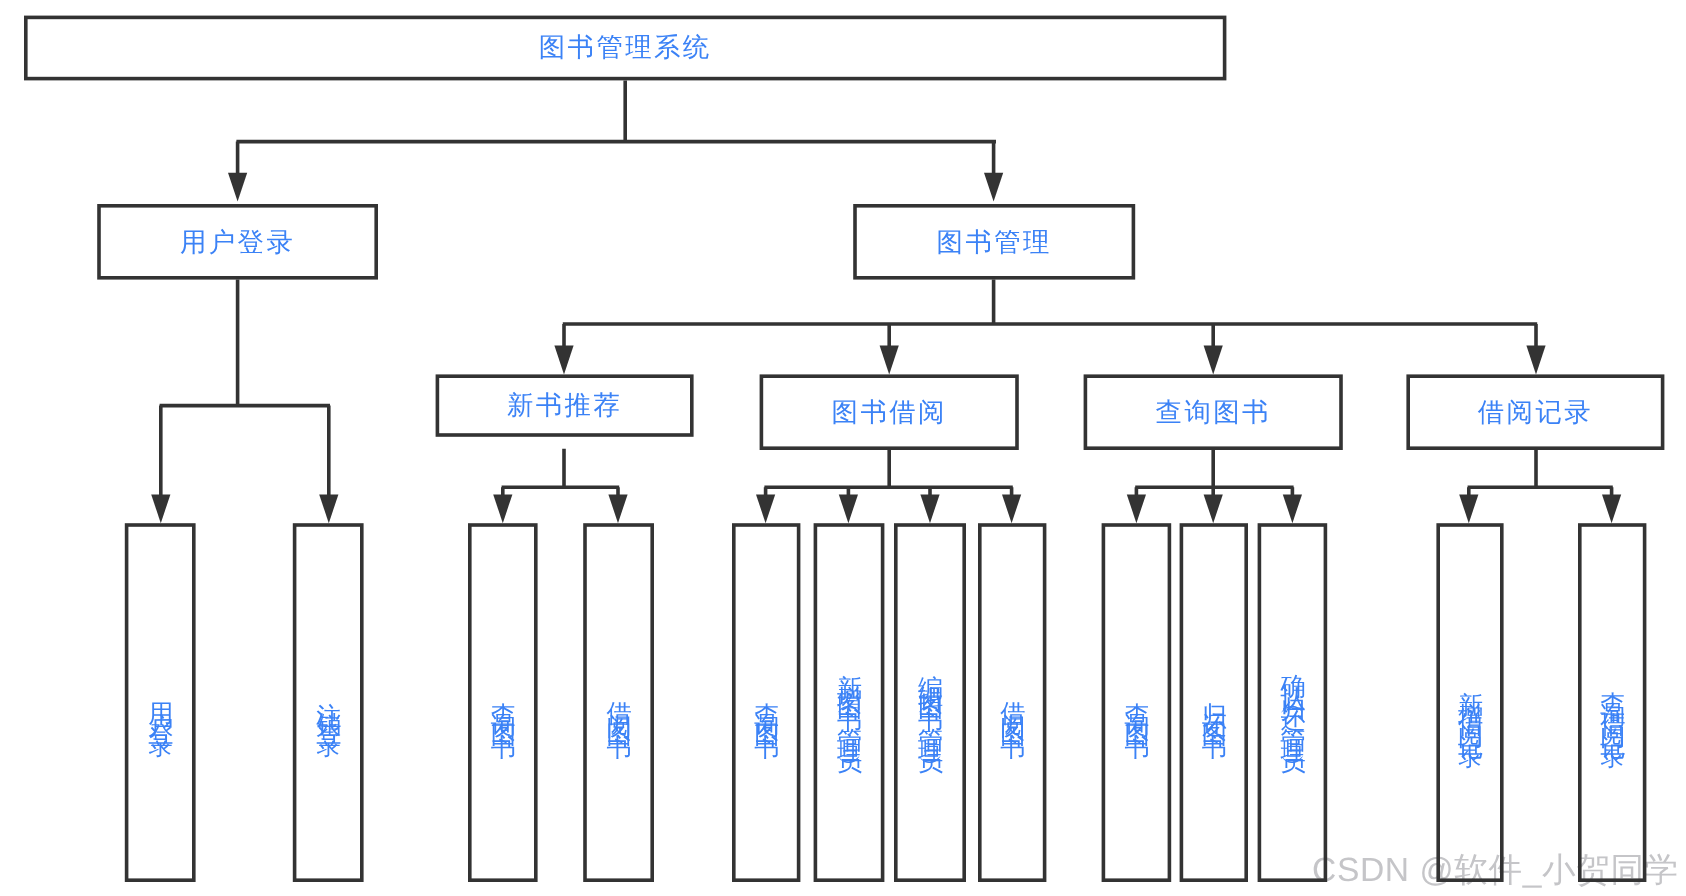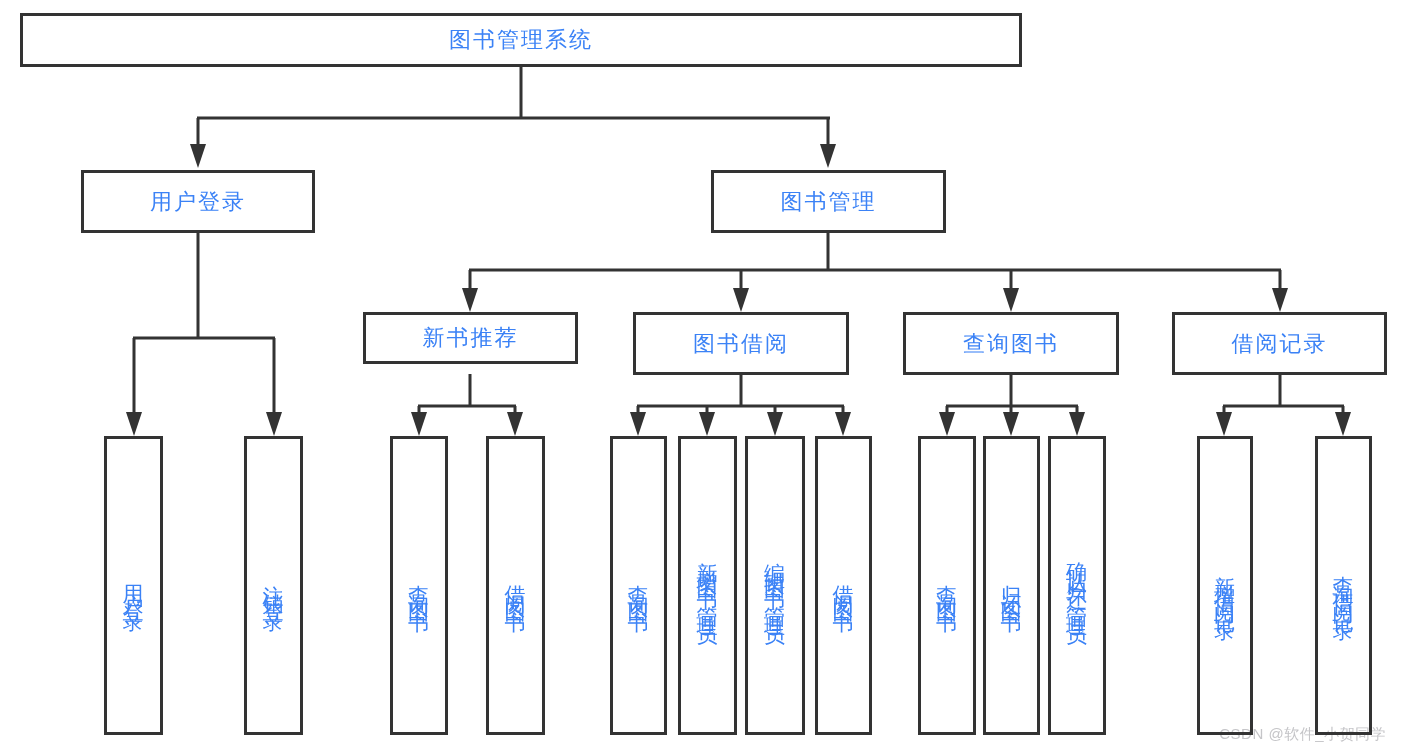--- a/index.html
+++ b/index.html
@@ -5,22 +5,22 @@
   html,body{margin:0;padding:0;background:#ffffff;}
   .canvas{
     position:relative;
     width:1405px;height:747px;
     background:#ffffff;
     overflow:hidden;
     font-family:"Liberation Sans", sans-serif;
   }
   .connector-layer{position:absolute;left:0;top:0;z-index:1;}
   .watermark{
-    position:absolute;right:19px;bottom:3px;z-index:2;
-    font-size:15px;letter-spacing:.5px;color:#c5c5c8;white-space:nowrap;
+    position:absolute;right:6px;bottom:3px;z-index:2;
+    font-size:28px;letter-spacing:.5px;color:#c5c5c8;white-space:nowrap;
   }
   .box{
     position:absolute;box-sizing:border-box;z-index:3;
     border:3px solid #333333;background:transparent;
     display:flex;align-items:center;justify-content:center;
     color:#3b82f6;
   }
   .hlabel{font-size:22px;letter-spacing:2px;white-space:nowrap;}
   .vtext{
     writing-mode:vertical-lr;text-orientation:mixed;

